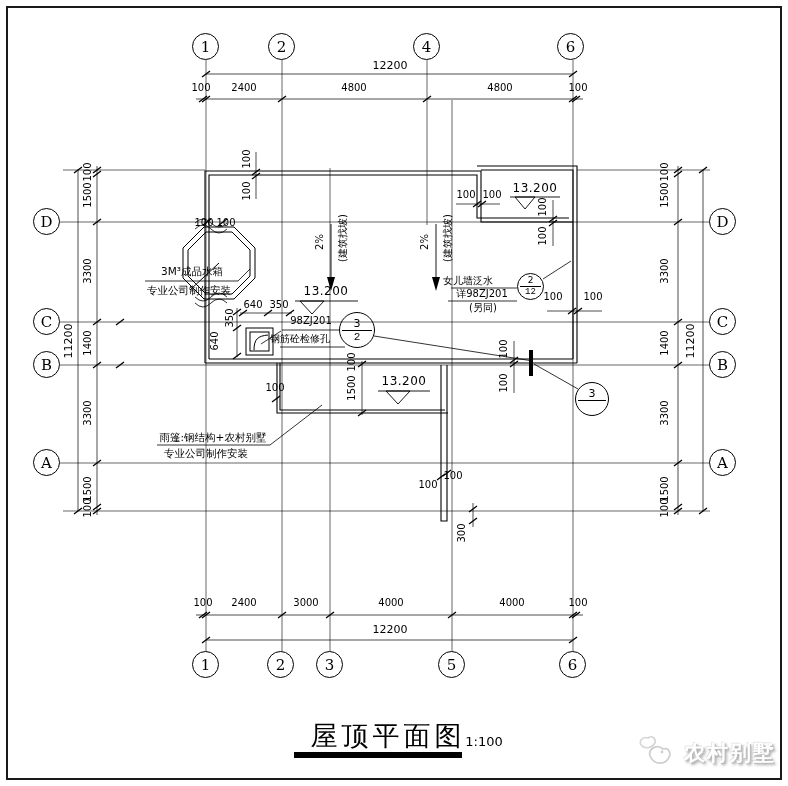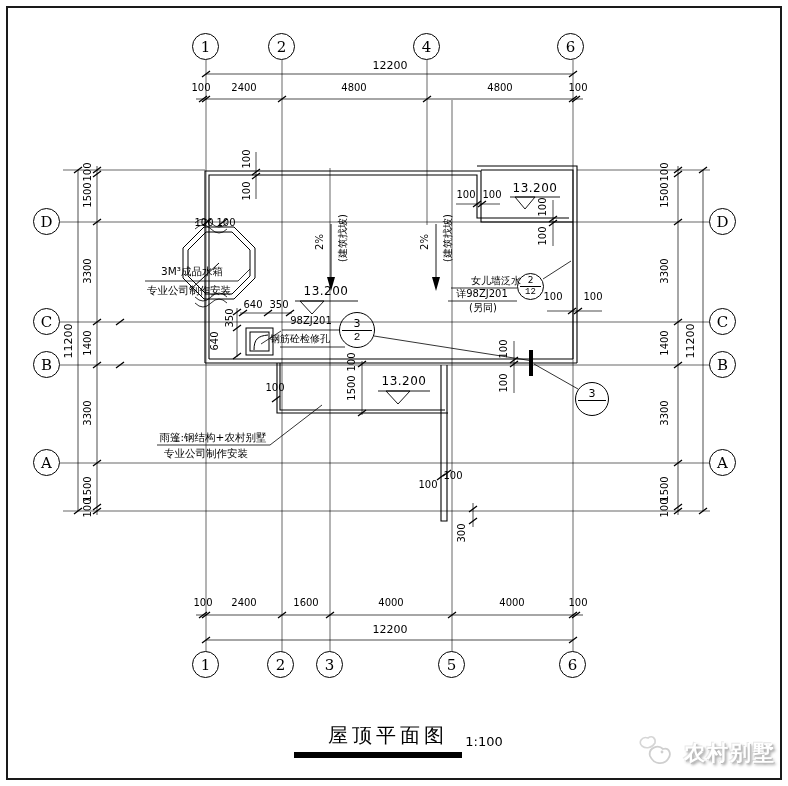--- a/index.html
+++ b/index.html
@@ -17,21 +17,21 @@
        border-radius:50%;background:#fff;display:flex;align-items:center;justify-content:center;
        font-size:15px;font-family:"DejaVu Serif",serif;}
   .ref{position:absolute;border:1px solid #000;border-radius:50%;display:flex;flex-direction:column;
        align-items:center;justify-content:center;line-height:1;background:transparent;}
   .ref .half{width:86%;text-align:center;}
   .ref .top{border-bottom:1px solid #000;padding-bottom:1px;}
   .ref .bot{padding-top:1px;min-height:8px;font-family:Liberation Mono, monospace;}
   .ref34{width:34px;height:34px;margin:-18px 0 0 -18px;font-size:11px;}
   .ref26{width:25px;height:25px;margin:-13px 0 0 -13px;font-size:9px;}
   .ref32{width:32px;height:32px;margin:-17px 0 0 -17px;font-size:11px;}
-  .title{font-size:20px;letter-spacing:4px;}
+  .title{font-size:27px;letter-spacing:4px;}
   .scale{font-size:13px;}
   #titlebar{position:absolute;left:294px;top:752px;width:168px;height:6px;background:#000;}
   .wm{position:absolute;right:12px;bottom:14px;display:flex;align-items:center;gap:6px;}
   .wm-text{font-size:21px;font-weight:bold;letter-spacing:2px;color:#fff;
            text-shadow:1px 1px 0 #bdbdbd,2px 2px 3px #9a9a9a,-1px -1px 0 #e8e8e8;}
 </style>
 </head>
 <body>
 
 <div id="stage">
@@ -119,21 +119,21 @@
 
   <div class="t ov" style="left:390px;top:65px">12200</div>
   <div class="t dim" style="left:201px;top:88px">100</div>
   <div class="t dim" style="left:244px;top:88px">2400</div>
   <div class="t dim" style="left:354px;top:88px">4800</div>
   <div class="t dim" style="left:500px;top:88px">4800</div>
   <div class="t dim" style="left:578px;top:88px">100</div>
 
   <div class="t dim" style="left:203px;top:603px">100</div>
   <div class="t dim" style="left:244px;top:603px">2400</div>
-  <div class="t dim" style="left:306px;top:603px">1600</div>
+  <div class="t dim" style="left:306px;top:603px">3000</div>
   <div class="t dim" style="left:391px;top:603px">4000</div>
   <div class="t dim" style="left:512px;top:603px">4000</div>
   <div class="t dim" style="left:578px;top:603px">100</div>
   <div class="t ov" style="left:390px;top:629px">12200</div>
 
   <div class="t ov r" style="left:68px;top:341px">11200</div>
   <div class="t dim r" style="left:88px;top:172px">100</div>
   <div class="t dim r" style="left:88px;top:195px">1500</div>
   <div class="t dim r" style="left:88px;top:271px">3300</div>
   <div class="t dim r" style="left:88px;top:343px">1400</div>
@@ -158,21 +158,21 @@
   <div class="t dim r" style="left:343px;top:238px">(建筑找坡)</div>
   <div class="t dim r" style="left:425px;top:242px">2%</div>
   <div class="t dim r" style="left:448px;top:238px">(建筑找坡)</div>
 
   <div class="t ann" style="left:192px;top:271px">3M³成品水箱</div>
   <div class="t ann" style="left:189px;top:290px">专业公司制作安装</div>
   <div class="t ann" style="left:213px;top:437px">雨篷:钢结构+农村别墅</div>
   <div class="t ann" style="left:206px;top:453px">专业公司制作安装</div>
   <div class="t dim" style="left:311px;top:321px">98ZJ201</div>
   <div class="t dim" style="left:300px;top:339px">钢筋砼检修孔</div>
-  <div class="t dim" style="left:496px;top:281px">女儿墙泛水</div>
+  <div class="t dim" style="left:468px;top:281px">女儿墙泛水</div>
   <div class="t dim" style="left:482px;top:294px">详98ZJ201</div>
   <div class="t dim" style="left:483px;top:308px">(另同)</div>
 
   <div class="ref ref34" style="left:357px;top:330px">
     <div class="half top">3</div>
     <div class="half bot">2</div>
   </div>
   <div class="ref ref26" style="left:530px;top:286px">
     <div class="half top">2</div>
     <div class="half bot">12</div>

